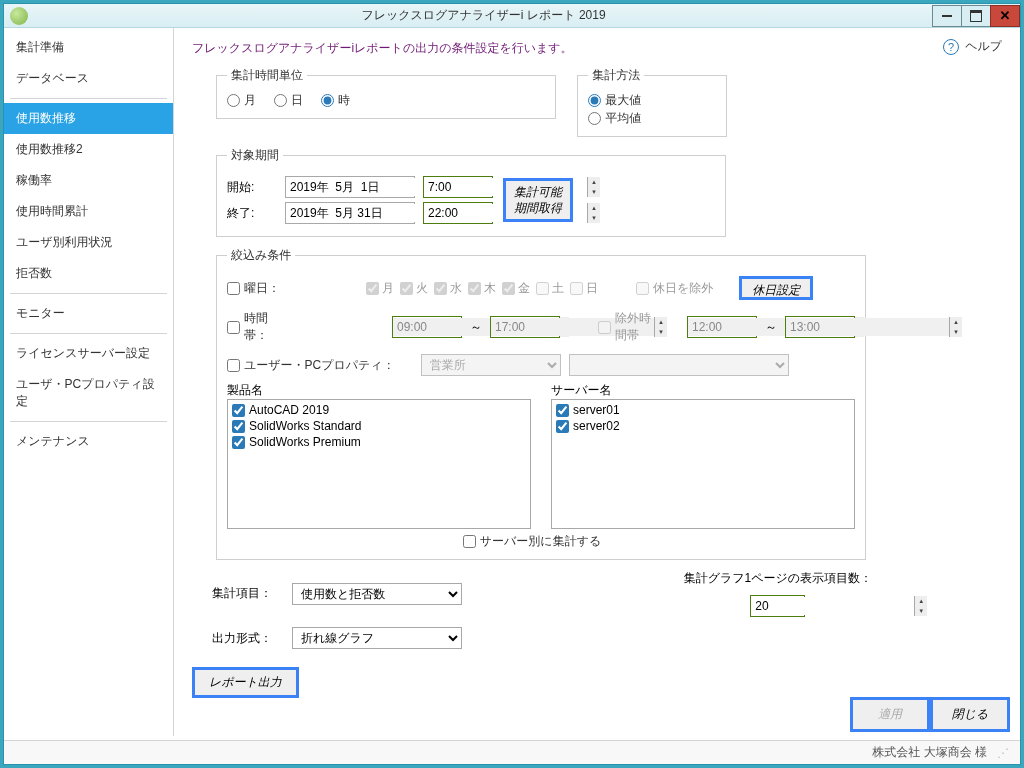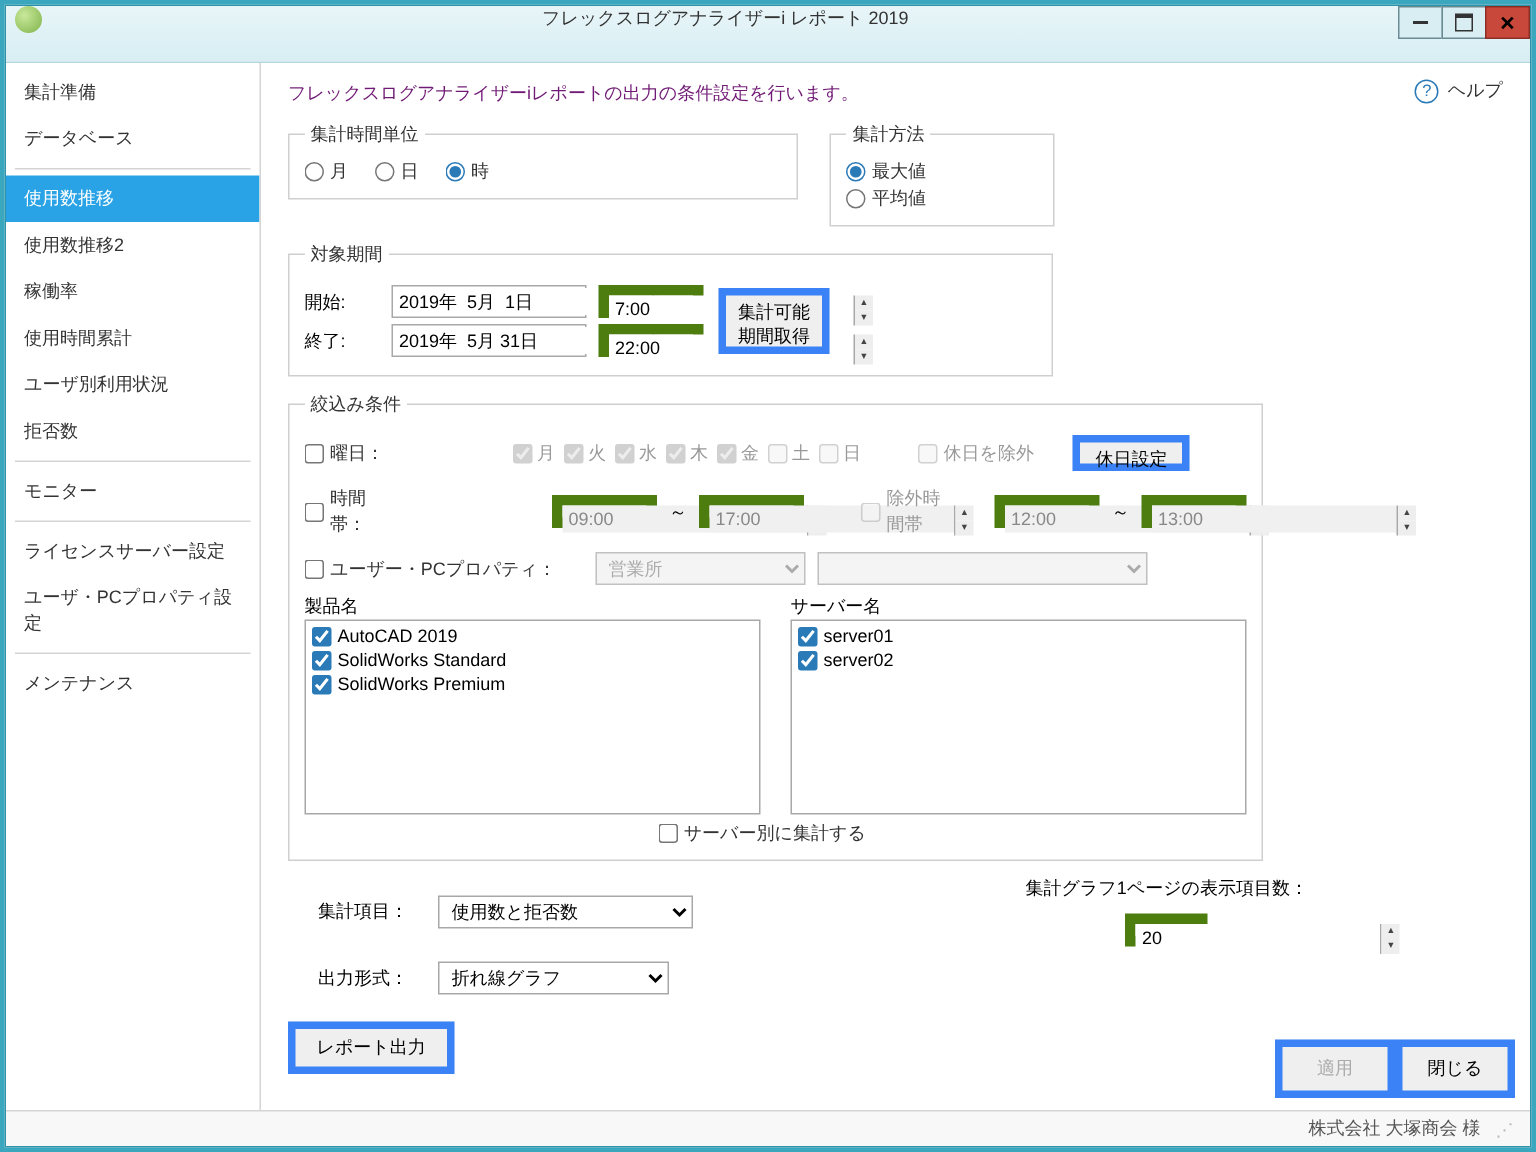--- a/index.html
+++ b/index.html
@@ -1,53 +1,53 @@
 <!DOCTYPE html>
 <html><head>
 <meta charset="utf-8">
 <style>
 * { box-sizing: border-box; margin: 0; padding: 0; font-family: "Meiryo UI", "MS PGothic", sans-serif; font-size: 12px; }
 body { background: #3aa7bf; width: 1024px; height: 768px; overflow: hidden; }
 .window { position: absolute; left: 3px; top: 3px; width: 1018px; height: 762px; background: #fff; border: 1px solid #2a94ab; }
-.titlebar { height: 38px; background: linear-gradient(#e8f5f8,#d8eef3); border-bottom: 1px solid #b5d8e0; display: flex; position: relative; }
+.titlebar { height: 24px; background: linear-gradient(#e8f5f8,#d8eef3); border-bottom: 1px solid #b5d8e0; display: flex; align-items: center; position: relative; }
 .titlebar .icon { width: 18px; height: 18px; margin: 0 6px; border-radius: 50%; background: radial-gradient(circle at 35% 35%, #c8e89a, #7fb34a); }
 .titlebar .title { flex: 1; text-align: center; color: #333; }
 .winbtns { display: flex; }
 .winbtn { width: 30px; height: 22px; border: 1px solid #6a8a94; background: #d8eef3; margin-left: -1px; display: flex; align-items: center; justify-content: center; font-family: Arial; font-size: 13px; cursor: default; }
 .winbtn.min::after { content: ""; width: 10px; border-bottom: 2px solid #333; }
 .winbtn.max::after { content: ""; width: 10px; height: 8px; border: 1px solid #333; border-top: 3px solid #333; }
 .winbtn.close { background: #c9483c; border-color: #8a2e26; color: #000; font-weight: bold; }
 .body { display: flex; height: calc(100% - 28px - 24px); }
 .sidebar { width: 170px; border-right: 1px solid #d4d4d4; padding-top: 4px; overflow: auto; }
 .sidebar .sep { height: 1px; background: #d4d4d4; margin: 4px 6px; }
 .sidebar .item { padding: 7px 12px; color: #333; cursor: default; }
 .sidebar .item.selected { background: #2aa3e6; color: #fff; }
 .main { flex: 1; padding: 12px 18px; position: relative; overflow: auto; }
 .desc { color: #701a75; margin-bottom: 10px; }
 .help { position: absolute; right: 18px; top: 10px; color: #333; display: flex; align-items: center; gap: 6px; }
 .help-ico { width: 16px; height: 16px; border: 1.5px solid #2a7ab8; border-radius: 50%; color: #2a7ab8; display: flex; align-items: center; justify-content: center; font-size: 11px; }
-fieldset { border: 1px solid #cfcfcf; padding: 8px 10px; margin-right: 8px; }
+fieldset { border: 1px solid #cfcfcf; padding: 8px 10px; margin-right: 8px; margin-left: 24px; }
 fieldset.inline { display: inline-block; vertical-align: top; }
 legend { padding: 0 4px; color: #333; }
 label.radio, label.check { display: inline-flex; align-items: center; gap: 4px; margin-right: 18px; color: #333; }
 label.dis { color: #999; }
 input[type=radio], input[type=checkbox] { accent-color: #2a7ab8; }
 input[type=text], select { border: 1px solid #a8a8a8; height: 22px; padding: 1px 4px; background: #fff; }
 select:disabled, input:disabled { background: #f0f0f0; color: #888; }
 .row { display: flex; align-items: center; gap: 8px; margin: 4px 0; }
 .lbl { width: 50px; text-align: left; }
 .dateinput { width: 130px; display: inline-flex; align-items: center; border: 1px solid #a8a8a8; height: 22px; background: #fff; }
 .dateinput .dt { flex: 1; border: none; height: 18px; padding: 0 4px; }
 .dateinput .calico { width: 16px; font-size: 11px; color: #666; text-align: center; }
 .dateinput .dd, .timeinput .dd, .spin .dd { width: 14px; text-align: center; border-left: 1px solid #a8a8a8; height: 100%; display: flex; align-items: center; justify-content: center; font-size: 8px; color: #444; background: #eee; }
-.timeinput, .spin { width: 70px; display: inline-flex; align-items: flex-start; border: 7px solid #4d7c0f; height: 22px; background: #fff; }
+.timeinput, .spin { width: 70px; display: inline-flex; align-items: center; border: 1px solid #4d7c0f; height: 22px; background: #fff; }
 .timeinput .tm, .spin .sv { flex: 1; border: none; height: 18px; padding: 0 4px; }
 .timeinput .sp, .spin .sp { display: flex; flex-direction: column; border-left: 1px solid #a8a8a8; }
 .timeinput .sp span, .spin .sp span { width: 12px; height: 10px; font-size: 7px; line-height: 9px; text-align: center; background: #eee; color: #444; }
-.btn { border: 5px solid #3b82f6; background: #efefef; padding: 6px 10px; cursor: default; }
+.btn { border: 3px solid #3b82f6; background: #efefef; padding: 6px 10px; cursor: default; font-style: italic; }
 .btn.big { height: 44px; padding: 4px 8px; line-height: 1.3; }
 .btn.small { padding: 3px 10px; height: 24px; }
 .fs-filter { margin-top: 10px; }
 .daysrow { display: flex; align-items: center; gap: 6px; }
 .daysrow .chk { display: inline-flex; align-items: center; gap: 3px; }
 .listbox { border: 1px solid #a8a8a8; height: 130px; overflow: auto; padding: 2px; background: #fff; }
 .listbox .li { display: flex; align-items: center; gap: 4px; padding: 1px 2px; }
 .cols2 { display: flex; gap: 20px; margin-top: 6px; }
 .cols2 > div { flex: 1; }
 .bottombar { position: absolute; bottom: 32px; right: 10px; display: flex; }
@@ -278,21 +278,21 @@
               <input class="sv" value="20" style="">
               <span class="sp">
                 <span>▴</span>
                 <span>▾</span>
               </span>
             </span>
         </span>
       </div>
       <div class="out-row">
         <span class="olbl">出力形式：</span>
-        <select style="width:154px"><option>折れ線グラフ</option></select>
+        <select style="width:170px"><option>折れ線グラフ</option></select>
       </div>
 
       <div style="margin-top:18px">
         <button class="btn" style="padding:4px 14px">レポート出力</button>
       </div>
 
     </div>
   </div>
 
   <div class="bottombar">

